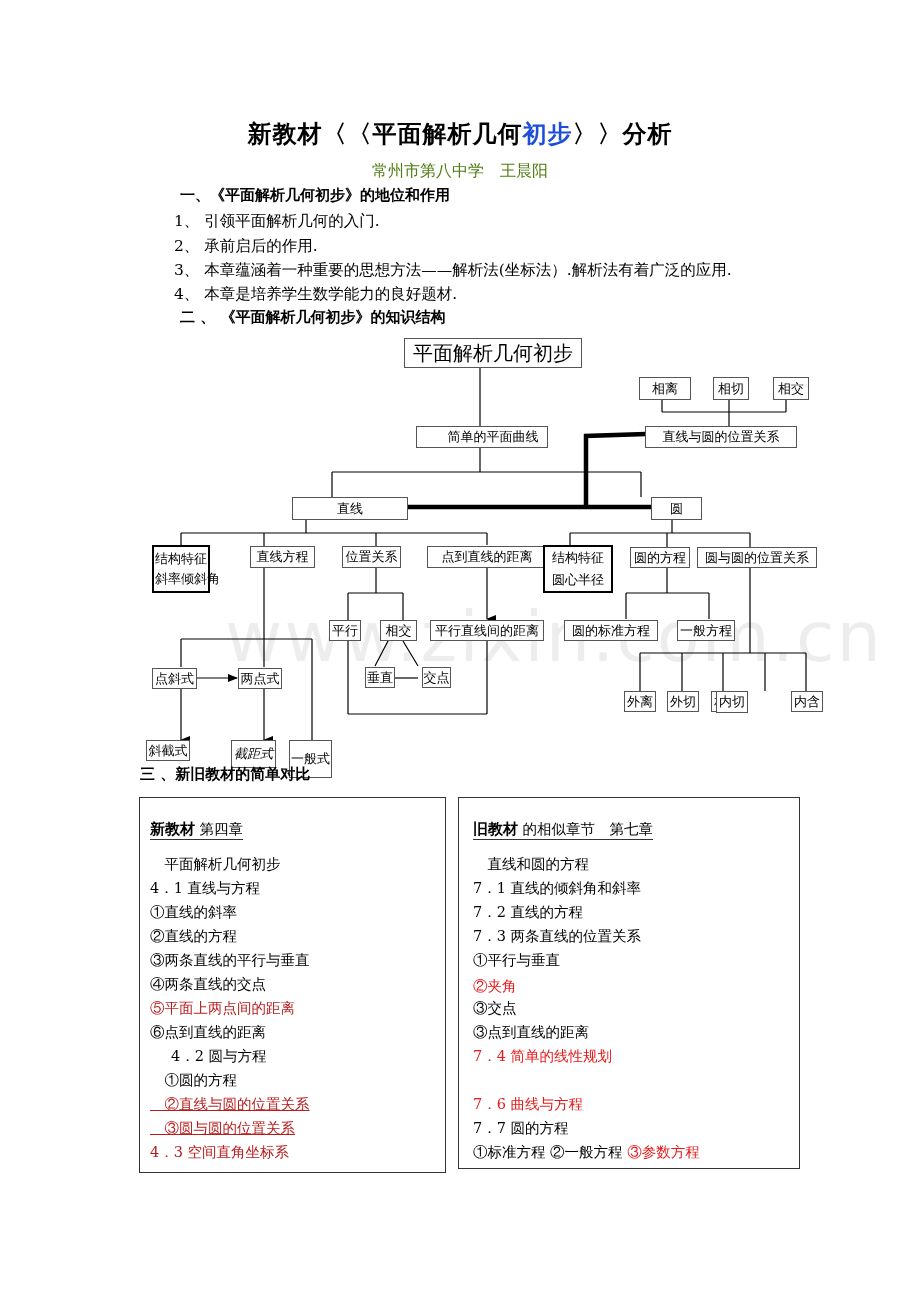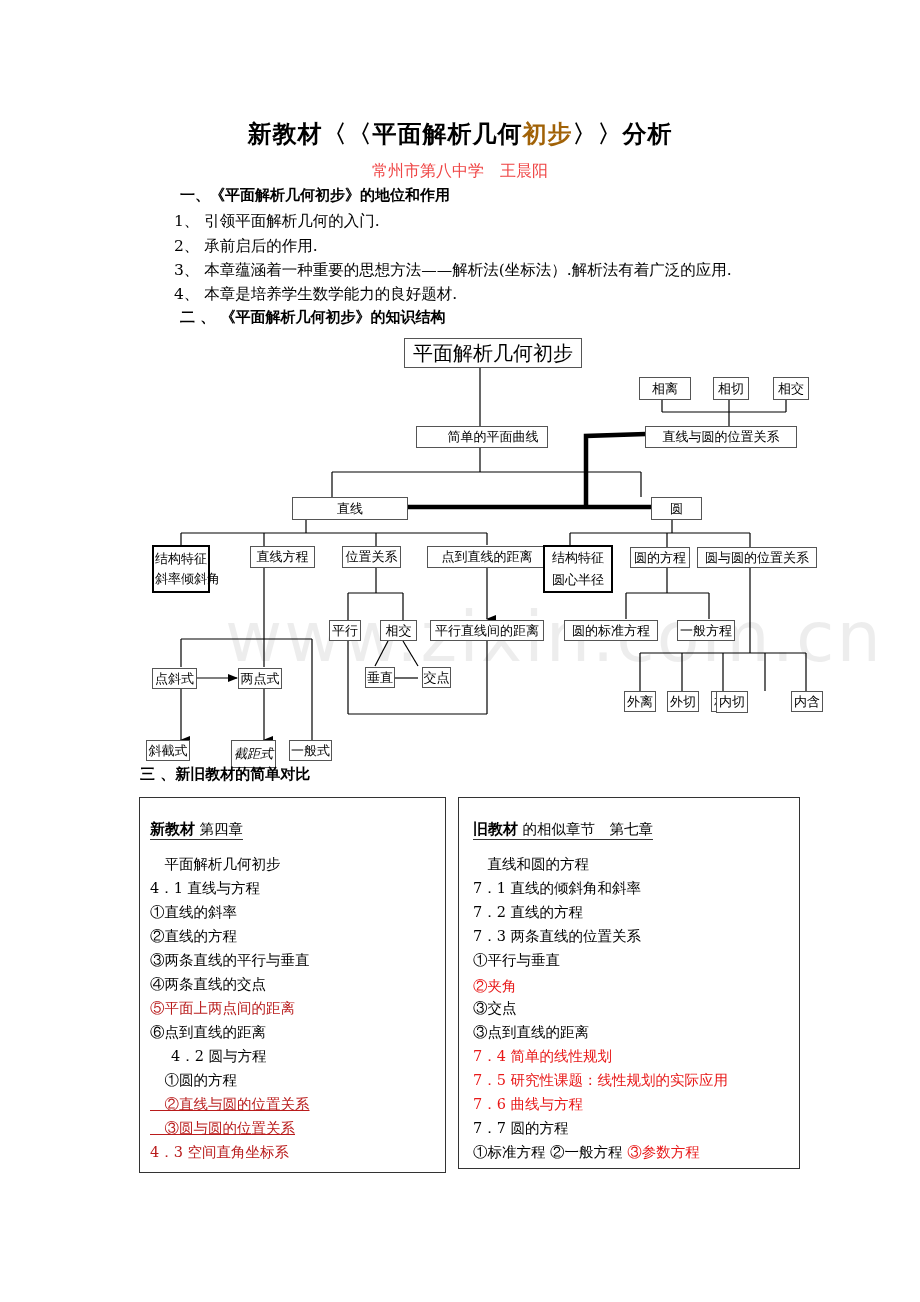--- a/index.html
+++ b/index.html
@@ -1,22 +1,22 @@
 <!DOCTYPE html>
 <html><head>
 <meta charset="utf-8">
 <style>
   html, body { margin:0; padding:0; background:#ffffff; }
   body { width:920px; height:1302px; position:relative; overflow:hidden;
          font-family:"DejaVu Serif","Liberation Serif",serif; color:#000; }
   .abs { position:absolute; }
   .title { left:0; width:920px; top:118px; text-align:center; font-size:24px;
            font-family:"DejaVu Sans","Liberation Sans",sans-serif; font-weight:bold; letter-spacing:1px; }
-  .title .red { color:#a16207;margin-top:24px; }
-  .subtitle { left:0; width:920px; top:161px; text-align:center; font-size:16px; color:#ef4444; }
+  .title .red { color:#1d4ed8;margin-top:24px; }
+  .subtitle { left:0; width:920px; top:161px; text-align:center; font-size:16px; color:#4d7c0f; }
   .h-sec { font-family:"DejaVu Sans","Liberation Sans",sans-serif; font-weight:bold; font-size:15px; }
   .para { font-size:15.5px; }
   .node { position:absolute; border:1px solid #555; background:#fff;
           font-family:"DejaVu Sans","Liberation Sans",sans-serif; font-size:13px;
           display:flex; align-items:center; justify-content:center; box-sizing:border-box; white-space:nowrap; }
   .node.big { font-size:20px; }
   .node.dark { border:2px solid #000; }
   .node.multi { flex-direction:column; align-items:flex-start; justify-content:space-around; padding:2px 0 2px 1px; }
   .node.multi2 { flex-direction:column; align-items:center; justify-content:space-around; }
   .watermark { left:225px; top:596px; font-size:70px; color:rgba(0,0,0,0.07);
@@ -142,21 +142,21 @@
 <div class="node" style="left:329px;top:620px;width:32px;height:21px;">平行</div>
 <div class="node" style="left:380px;top:620px;width:37px;height:21px;">相交</div>
 <div class="node" style="left:430px;top:620px;width:114px;height:21px;">平行直线间的距离</div>
 <div class="node" style="left:365px;top:667px;width:30px;height:21px;">垂直</div>
 <div class="node" style="left:422px;top:667px;width:29px;height:21px;">交点</div>
 
 <div class="node" style="left:152px;top:668px;width:45px;height:21px;">点斜式</div>
 <div class="node" style="left:238px;top:668px;width:44px;height:21px;">两点式</div>
 <div class="node" style="left:146px;top:740px;width:44px;height:21px;">斜截式</div>
 <div class="node" style="left:231px;top:740px;width:45px;height:28px;font-style:italic;">截距式</div>
-<div class="node" style="left:289px;top:740px;width:43px;height:21px;">一般式</div>
+<div class="node" style="left:289px;top:740px;width:43px;height:38px;">一般式</div>
 
 <div class="node multi2 dark" style="left:543px;top:545px;width:70px;height:48px;">
   <span>结构特征</span>
     <span>圆心半径</span>
 </div>
 <div class="node" style="left:630px;top:547px;width:60px;height:21px;">圆的方程</div>
 <div class="node" style="left:697px;top:547px;width:120px;height:21px;">圆与圆的位置关系</div>
 <div class="node" style="left:564px;top:620px;width:94px;height:21px;">圆的标准方程</div>
 <div class="node" style="left:677px;top:620px;width:58px;height:21px;">一般方程</div>
 
@@ -193,19 +193,18 @@
   </div>
   <div class="box-line" style="top:57px;left:14px;">　直线和圆的方程</div>
   <div class="box-line" style="top:81px;left:14px;">7．1 直线的倾斜角和斜率</div>
   <div class="box-line" style="top:105px;left:14px;">7．2 直线的方程</div>
   <div class="box-line" style="top:129px;left:14px;">7．3 两条直线的位置关系</div>
   <div class="box-line" style="top:153px;left:14px;">①平行与垂直</div>
   <div class="box-line red2" style="top:179px;left:14px;">②夹角</div>
   <div class="box-line" style="top:201px;left:14px;">③交点</div>
   <div class="box-line" style="top:225px;left:14px;">③点到直线的距离</div>
   <div class="box-line red2" style="top:249px;left:14px;">7．4 简单的线性规划</div>
-  <div class="box-line red2" style="top:273px;left:14px;">7．5 研究性课题：线性规划的实际应用</div>
   <div class="box-line red2" style="top:297px;left:14px;">7．6 曲线与方程</div>
   <div class="box-line" style="top:321px;left:14px;">7．7 圆的方程</div>
   <div class="box-line" style="top:345px;left:14px;">
     <span>①标准方程 ②一般方程 </span><span class="red2">③参数方程</span>
   </div>
 </div>
 
 </body></html>

